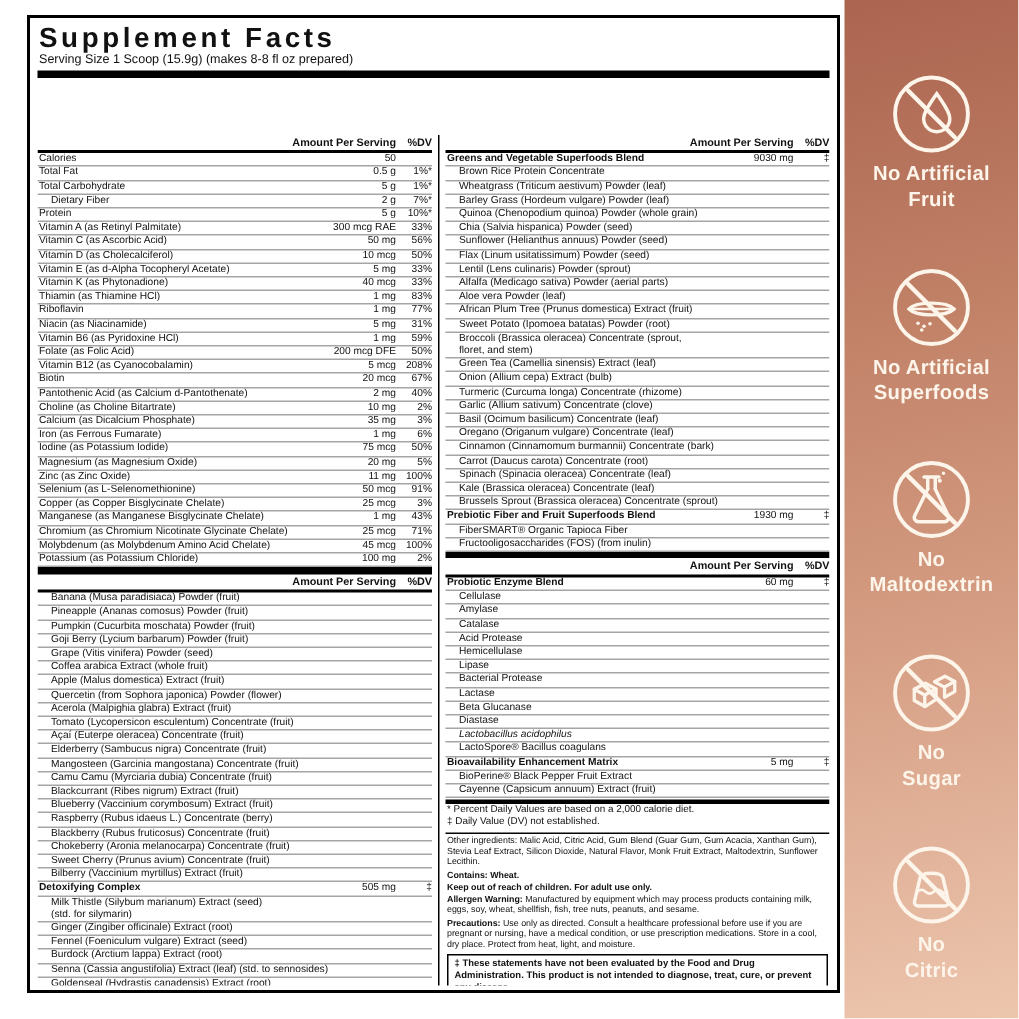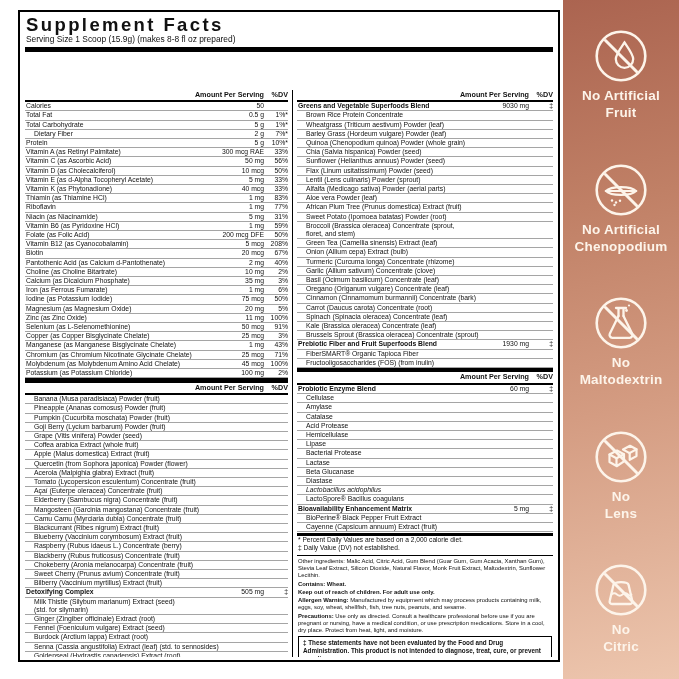--- a/index.html
+++ b/index.html
@@ -37,21 +37,21 @@
   .info { font-size:5.9px; line-height:6.9px; margin:1.5px 0 0 1px; }
   .info b { font-weight:700; }
   .fda { border:1.2px solid #000; font-weight:700; font-size:6.3px; line-height:7.8px; padding:2px 4px; margin:3px 1px 2px; }
   .tm { font-size:5.3px; line-height:6.5px; padding-left:1px; }
   .tm.it { font-style:italic; }
 
   
   .band { position:absolute; top:0; left:563px; width:116px; height:679px;
           background:linear-gradient(168deg,#ab6450 0%, #c08066 30%, #d49c82 60%, #edc6ae 100%);
           display:flex; flex-direction:column; justify-content:space-between;
-          padding:28px 4px 24px; }
+          padding:48px 4px 24px; }
   .badge { display:flex; flex-direction:column; align-items:center; }
   .badge svg { width:56px; height:56px; display:block; }
   .blabel { margin-top:3px; font-size:13.5px; font-weight:700; color:#fdf4ea;
             text-align:center; line-height:17px; letter-spacing:0.2px; }
 </style>
 </head>
 <body>
 
 <div class="canvas">
 
@@ -675,21 +675,21 @@
             <circle cx="19" cy="38.5" r="1.2"></circle>
               <circle cx="23" cy="40.5" r="1.2"></circle>
             <circle cx="27" cy="38.8" r="1.2"></circle>
               <circle cx="21.5" cy="43" r="1.2"></circle>
           </g>
           <line x1="12.5" y1="12.5" x2="43.5" y2="43.5" stroke-width="3"></line>
         </g>
       </svg>
       <div class="blabel">
         <div>No Artificial</div>
-        <div>Chenopodium</div>
+        <div>Superfoods</div>
       </div>
     </div>
 
     <div class="badge">
       <svg viewBox="0 0 56 56">
         <g fill="none" stroke="#fdf4ea" stroke-width="2.3" stroke-linecap="round" stroke-linejoin="round">
           <circle cx="28" cy="28" r="24.3" stroke-width="2.6"></circle>
           <path d="M25.5 21 16.8 38.8a2.8 2.8 0 0 0 2.5 4h17.4a2.8 2.8 0 0 0 2.5-4L30.5 21"></path>
           <path d="M25.5 13v8M30.5 13v8M23 13h10"></path>
           <g fill="#fdf4ea" stroke="none">
@@ -711,21 +711,21 @@
           <circle cx="28" cy="28" r="24.3" stroke-width="2.6"></circle>
           <path d="M16.5 25.5l7.5-4 7 3.8-7.5 4z"></path>
           <path d="M16.5 25.5v7.5l7 4v-7.7M31 25.3v7l-7 4.7"></path>
           <path d="M30 20.5l7-3.7 6.5 3.5-7 3.8z"></path>
           <path d="M43.5 20.3v6.8l-6.8 3.7v-7"></path>
           <line x1="12.5" y1="12.5" x2="43.5" y2="43.5" stroke-width="3"></line>
         </g>
       </svg>
       <div class="blabel">
         <div>No</div>
-        <div>Lens</div>
+        <div>Sugar</div>
       </div>
     </div>
 
     <div class="badge">
       <svg viewBox="0 0 56 56">
         <g fill="none" stroke="#fdf4ea" stroke-width="2.3" stroke-linecap="round" stroke-linejoin="round">
           <circle cx="28" cy="28" r="24.3" stroke-width="2.6"></circle>
           <path d="M19 42h18a2.4 2.4 0 0 0 2.3-3.1L35.6 23c-.9-3.8-14.3-3.8-15.2 0L16.7 38.9A2.4 2.4 0 0 0 19 42z"></path>
           <path d="M18.5 32.5q2.8-2.4 5.5 0t5.5 0 5.5 0 3.5 0" stroke-width="1.8"></path>
           <line x1="12.5" y1="12.5" x2="43.5" y2="43.5" stroke-width="3"></line>

